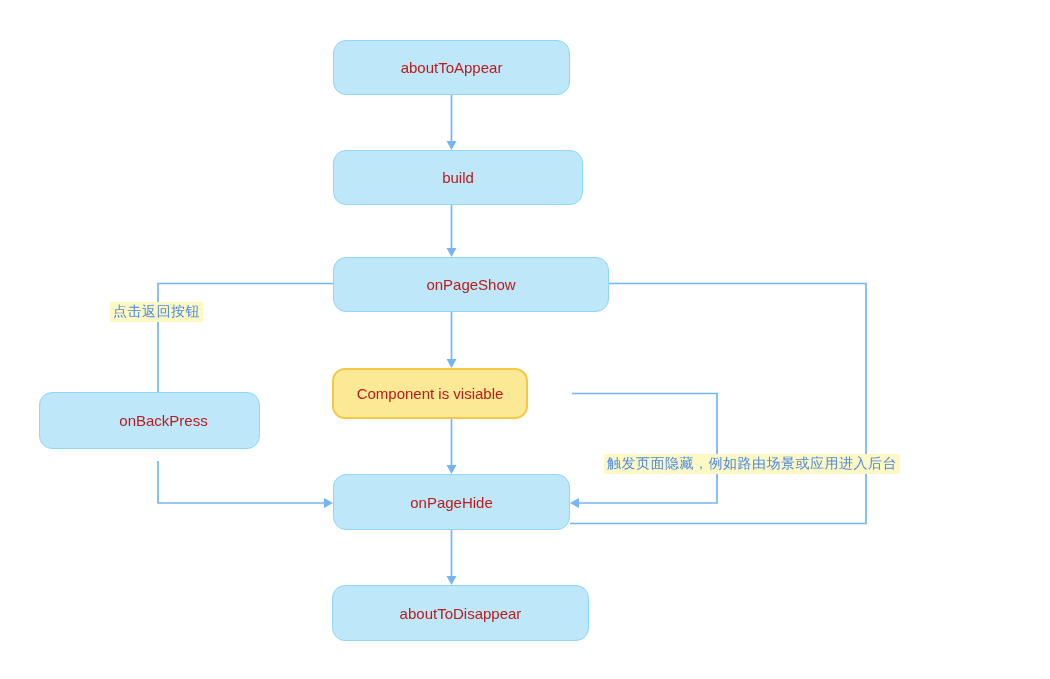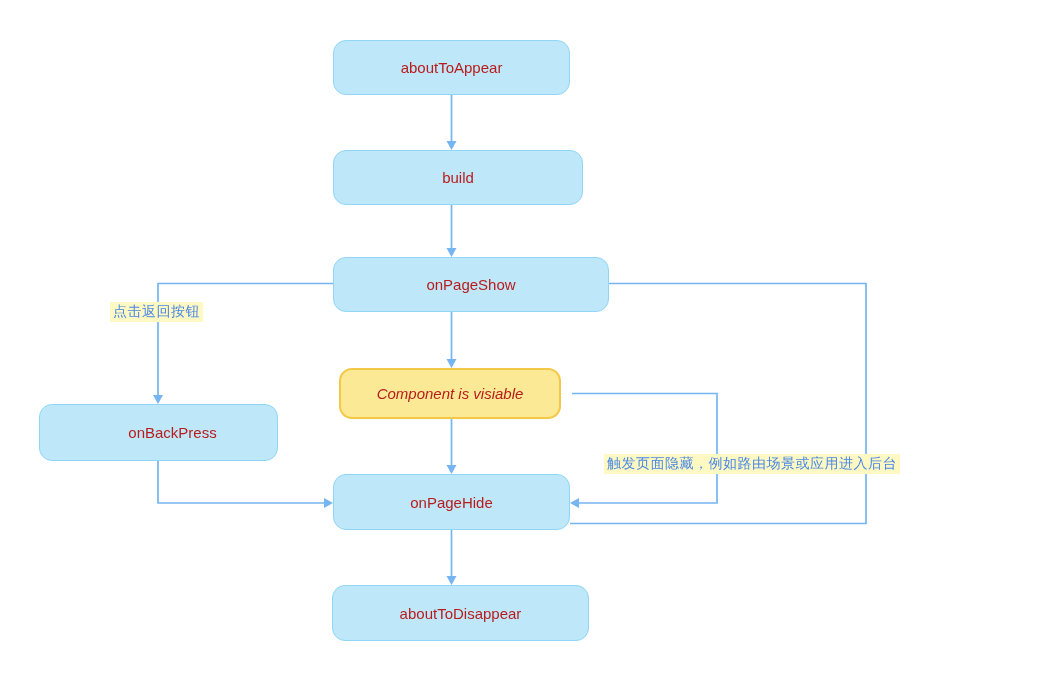--- a/index.html
+++ b/index.html
@@ -29,22 +29,22 @@
     text-align: center;
     z-index: 2;
   }
   .node.highlight {
     background: #FBE996;
     border: 2px solid #F3C846;
   }
   #node-aboutToAppear   { left: 333px; top: 40px;  width: 237px; height: 55px; }
   #node-build           { left: 333px; top: 150px; width: 250px; height: 55px; }
   #node-onPageShow      { left: 333px; top: 257px; width: 276px; height: 55px; }
-  #node-componentVisible{ left: 339px; top: 368px; width: 222px; height: 51px; font-style: italic; }
-  #node-onBackPress     { left: 39px;  top: 404px; width: 239px; height: 57px; padding-left: 28px; }
+  #node-componentVisible{ left: 332px; top: 368px; width: 196px; height: 51px; }
+  #node-onBackPress     { left: 39px;  top: 392px; width: 221px; height: 57px; padding-left: 28px; }
   #node-onPageHide      { left: 333px; top: 474px; width: 237px; height: 56px; }
   #node-aboutToDisappear{ left: 332px; top: 585px; width: 257px; height: 56px; }
 
   #connector-layer {
     position: absolute;
     left: 0; top: 0;
     width: 1050px;
     height: 679px;
     z-index: 1;
   }

